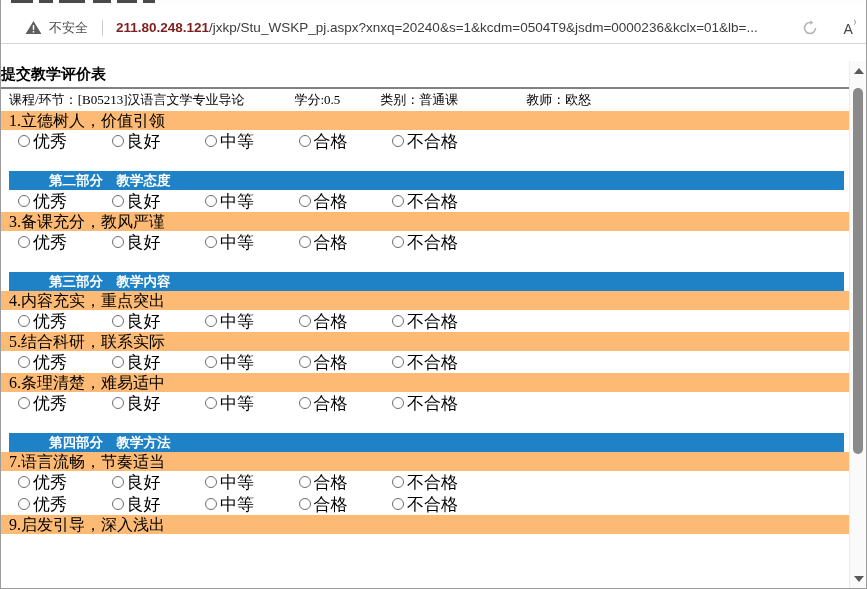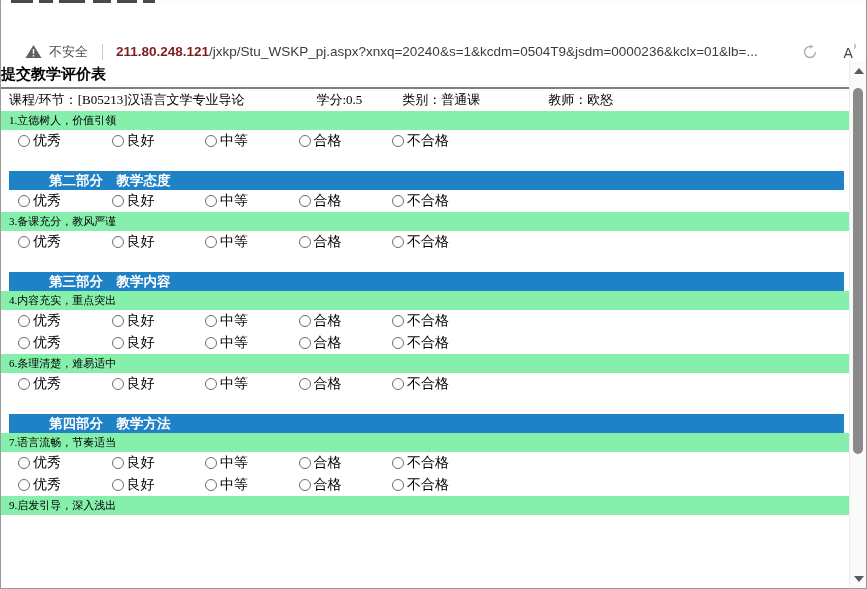--- a/index.html
+++ b/index.html
@@ -23,21 +23,21 @@
   .globe{width:15px;height:15px;flex:0 0 auto;}
   .win-title{font-size:12px;color:#585858;margin-left:7px;white-space:nowrap;flex:1 1 auto;overflow:hidden;}
   .winbtns{display:flex;align-items:center;height:100%;flex:0 0 auto;}
   .winbtn{width:40px;height:100%;display:flex;align-items:center;justify-content:center;cursor:default;}
   .ic-min{width:11px;height:0;border-top:1px solid #5f5f5f;}
   .ic-max{width:10px;height:10px;border:1px solid #5f5f5f;}
   .ic-close{font-size:13px;color:#5f5f5f;line-height:1;font-family:"DejaVu Sans",sans-serif;}
 
   
   .addressbar{
-    position:absolute;top:36px;left:0;width:100%;height:32px;background:#fff;
+    position:absolute;top:12px;left:0;width:100%;height:32px;background:#fff;
     border-bottom:1px solid #d4d4d4;display:flex;align-items:center;padding:0 10px 0 24px;
   }
   .warn-tri{width:17px;height:15px;flex:0 0 auto;}
   .sec-label{font-size:13px;color:#4e4e4e;margin-left:7px;white-space:nowrap;}
   .sep{width:1px;height:16px;background:#c9c9c9;margin:0 13px 0 14px;}
   .url{font-size:13.5px;white-space:nowrap;overflow:hidden;flex:1 1 auto;}
   .url .domain{color:#7f1d1d;font-weight:600;}
   .url .path{color:#3c3c3c;}
   .addr-icons{display:flex;align-items:center;flex:0 0 auto;margin-left:8px;}
   .refresh{width:16px;height:16px;margin-right:26px;}
@@ -46,29 +46,29 @@
 
   
   .content{
     position:absolute;top:61px;left:0;right:17px;bottom:0;background:#fff;overflow:hidden;
     font-family:"Liberation Serif",serif;color:#000;
   }
   .page-title{height:26px;line-height:27px;text-align:left;font-size:15px;font-weight:bold;}
   .title-rule{height:0;border-top:2px solid #808080;}
   .course-row{height:22px;line-height:22px;font-size:13px;padding-left:8px;white-space:nowrap;}
   .course-row .seg{display:inline-block;}
-  .gap-a{margin-left:72px;} .gap-b{margin-left:40px;} .gap-c{margin-left:68px;}
+  .gap-a{margin-left:50px;} .gap-b{margin-left:40px;} .gap-c{margin-left:68px;}
 
   .sec-bar{
     height:19px;line-height:19px;margin:0 5px 0 8px;
     background:#2082c6;color:#fff;font-weight:bold;font-size:13.5px;padding-left:40px;white-space:nowrap;
   }
-  .q-row{height:19px;line-height:19px;background:#86efac;font-size:11px;padding-left:8px;white-space:nowrap;}
+  .q-row{height:19px;line-height:19px;background:#fdba74;font-size:16px;padding-left:8px;white-space:nowrap;}
   .opt-row{height:22px;display:flex;align-items:center;background:#fff;padding-left:17px;}
-  .opt{width:93.5px;display:flex;align-items:center;font-size:14px;cursor:default;text-align:right;}
+  .opt{width:93.5px;display:flex;align-items:center;font-size:17px;cursor:default;text-align:right;}
   .rb{width:12px;height:12px;border:1px solid #6d6d6d;border-radius:50%;background:#fff;margin-right:3px;flex:0 0 auto;}
   .sec-gap{height:19px;background:#fff;}
 
   
   .scrollbar{position:absolute;top:61px;right:0;width:17px;bottom:0;background:#fafafa;border-left:1px solid #ececec;}
   .sb-up{position:absolute;top:7px;left:4px;width:0;height:0;border-left:5px solid transparent;border-right:5px solid transparent;border-bottom:6px solid #5a5a5a;}
   .sb-down{position:absolute;bottom:6px;left:4px;width:0;height:0;border-left:5px solid transparent;border-right:5px solid transparent;border-top:6px solid #5a5a5a;}
   .sb-thumb{position:absolute;top:27px;left:3px;width:10px;height:366px;background:#8a8a8a;border-radius:5px;}
 </style>
 </head>
@@ -204,20 +204,21 @@
           <span class="opt">
             <span class="rb"></span>
             <span>合格</span>
           </span>
           <span class="opt">
             <span class="rb"></span>
             <span>不合格</span>
           </span>
         </div>
 
+  <div class="q-row"><span>5.结合科研，联系实际</span></div>
   <div class="opt-row">
           <span class="opt">
             <span class="rb"></span>
             <span>优秀</span>
           </span>
           <span class="opt">
             <span class="rb"></span>
             <span>良好</span>
           </span>
           <span class="opt">

